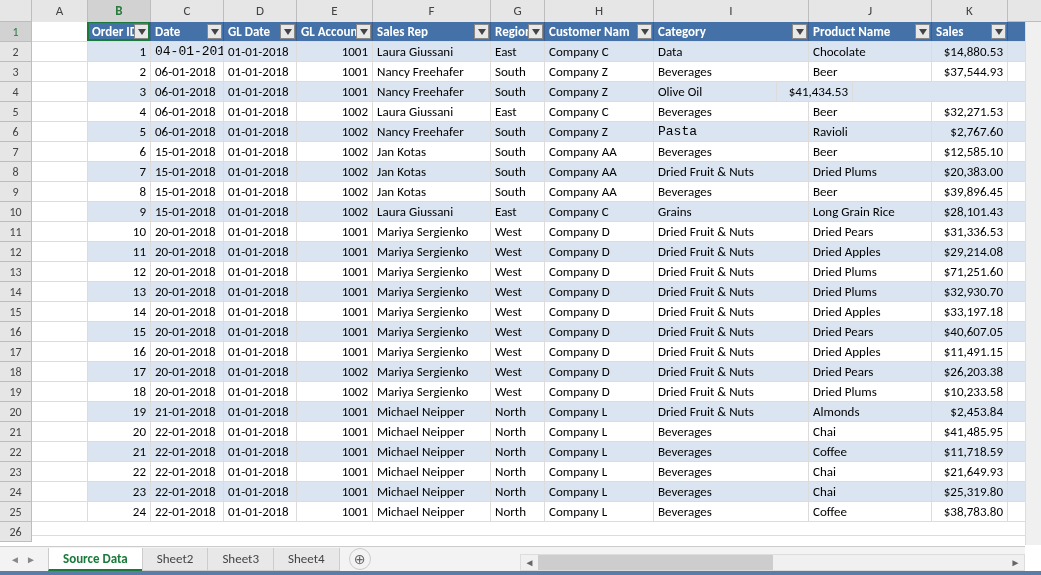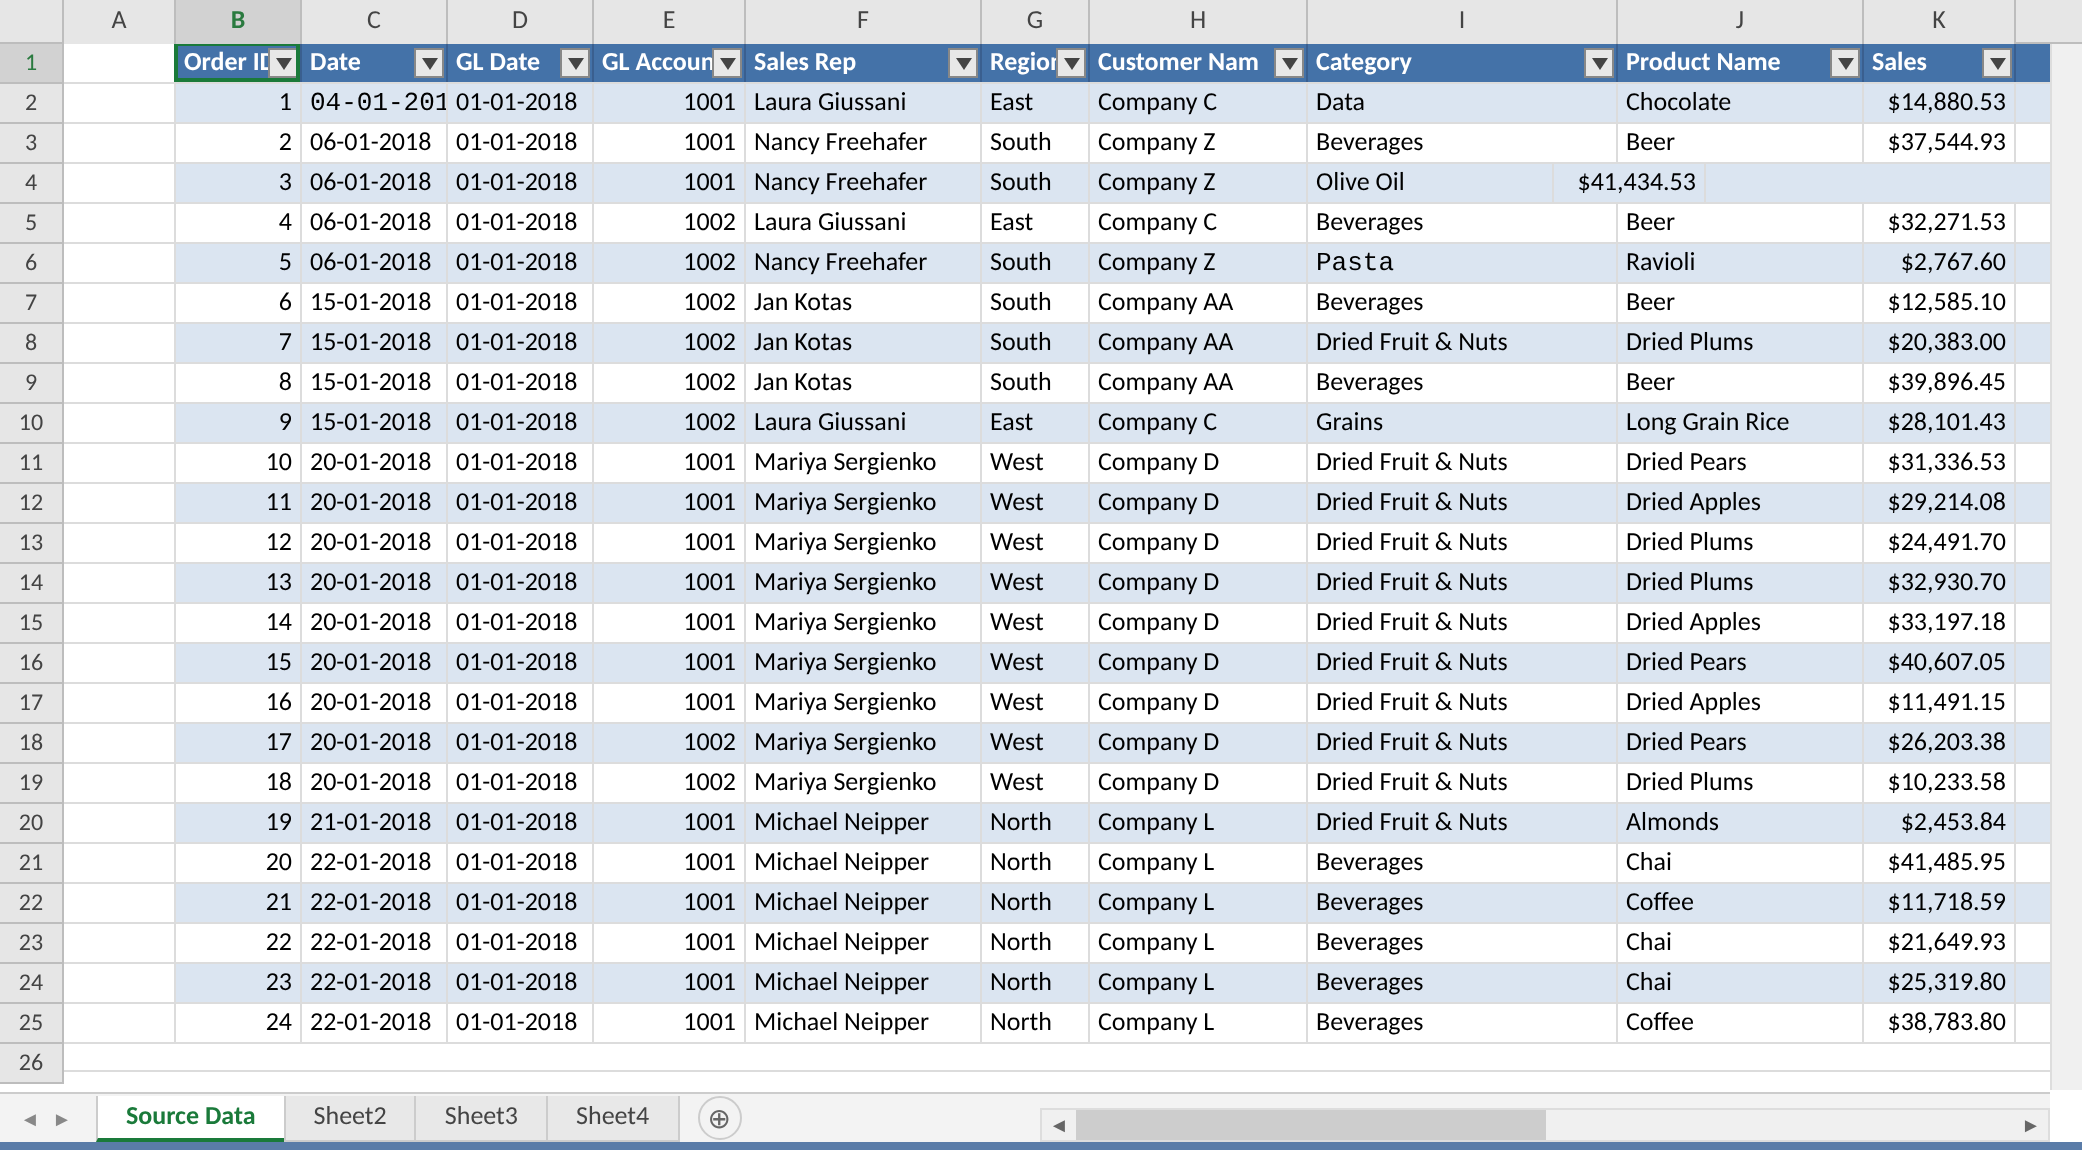--- a/index.html
+++ b/index.html
@@ -481,21 +481,21 @@
           <div class="cell" style="width: 56px; background: rgb(255, 255, 255);"></div>
           <div class="cell num" style="width: 63px;">12</div>
           <div class="cell" style="width: 73px;">20-01-2018</div>
           <div class="cell" style="width: 73px;">01-01-2018</div>
           <div class="cell num" style="width: 76px;">1001</div>
           <div class="cell" style="width: 118px;">Mariya Sergienko</div>
           <div class="cell" style="width: 54px;">West</div>
           <div class="cell" style="width: 109px;">Company D</div>
           <div class="cell" style="width: 155px;">Dried Fruit &amp; Nuts</div>
           <div class="cell" style="width: 123px;">Dried Plums</div>
-          <div class="cell num" style="width: 76px;">$24,491.70</div>
+          <div class="cell num" style="width: 76px;">$71,251.60</div>
         </div>
         <div class="row band">
           <div class="cell" style="width: 56px; background: rgb(255, 255, 255);"></div>
           <div class="cell num" style="width: 63px;">13</div>
           <div class="cell" style="width: 73px;">20-01-2018</div>
           <div class="cell" style="width: 73px;">01-01-2018</div>
           <div class="cell num" style="width: 76px;">1001</div>
           <div class="cell" style="width: 118px;">Mariya Sergienko</div>
           <div class="cell" style="width: 54px;">West</div>
           <div class="cell" style="width: 109px;">Company D</div>

